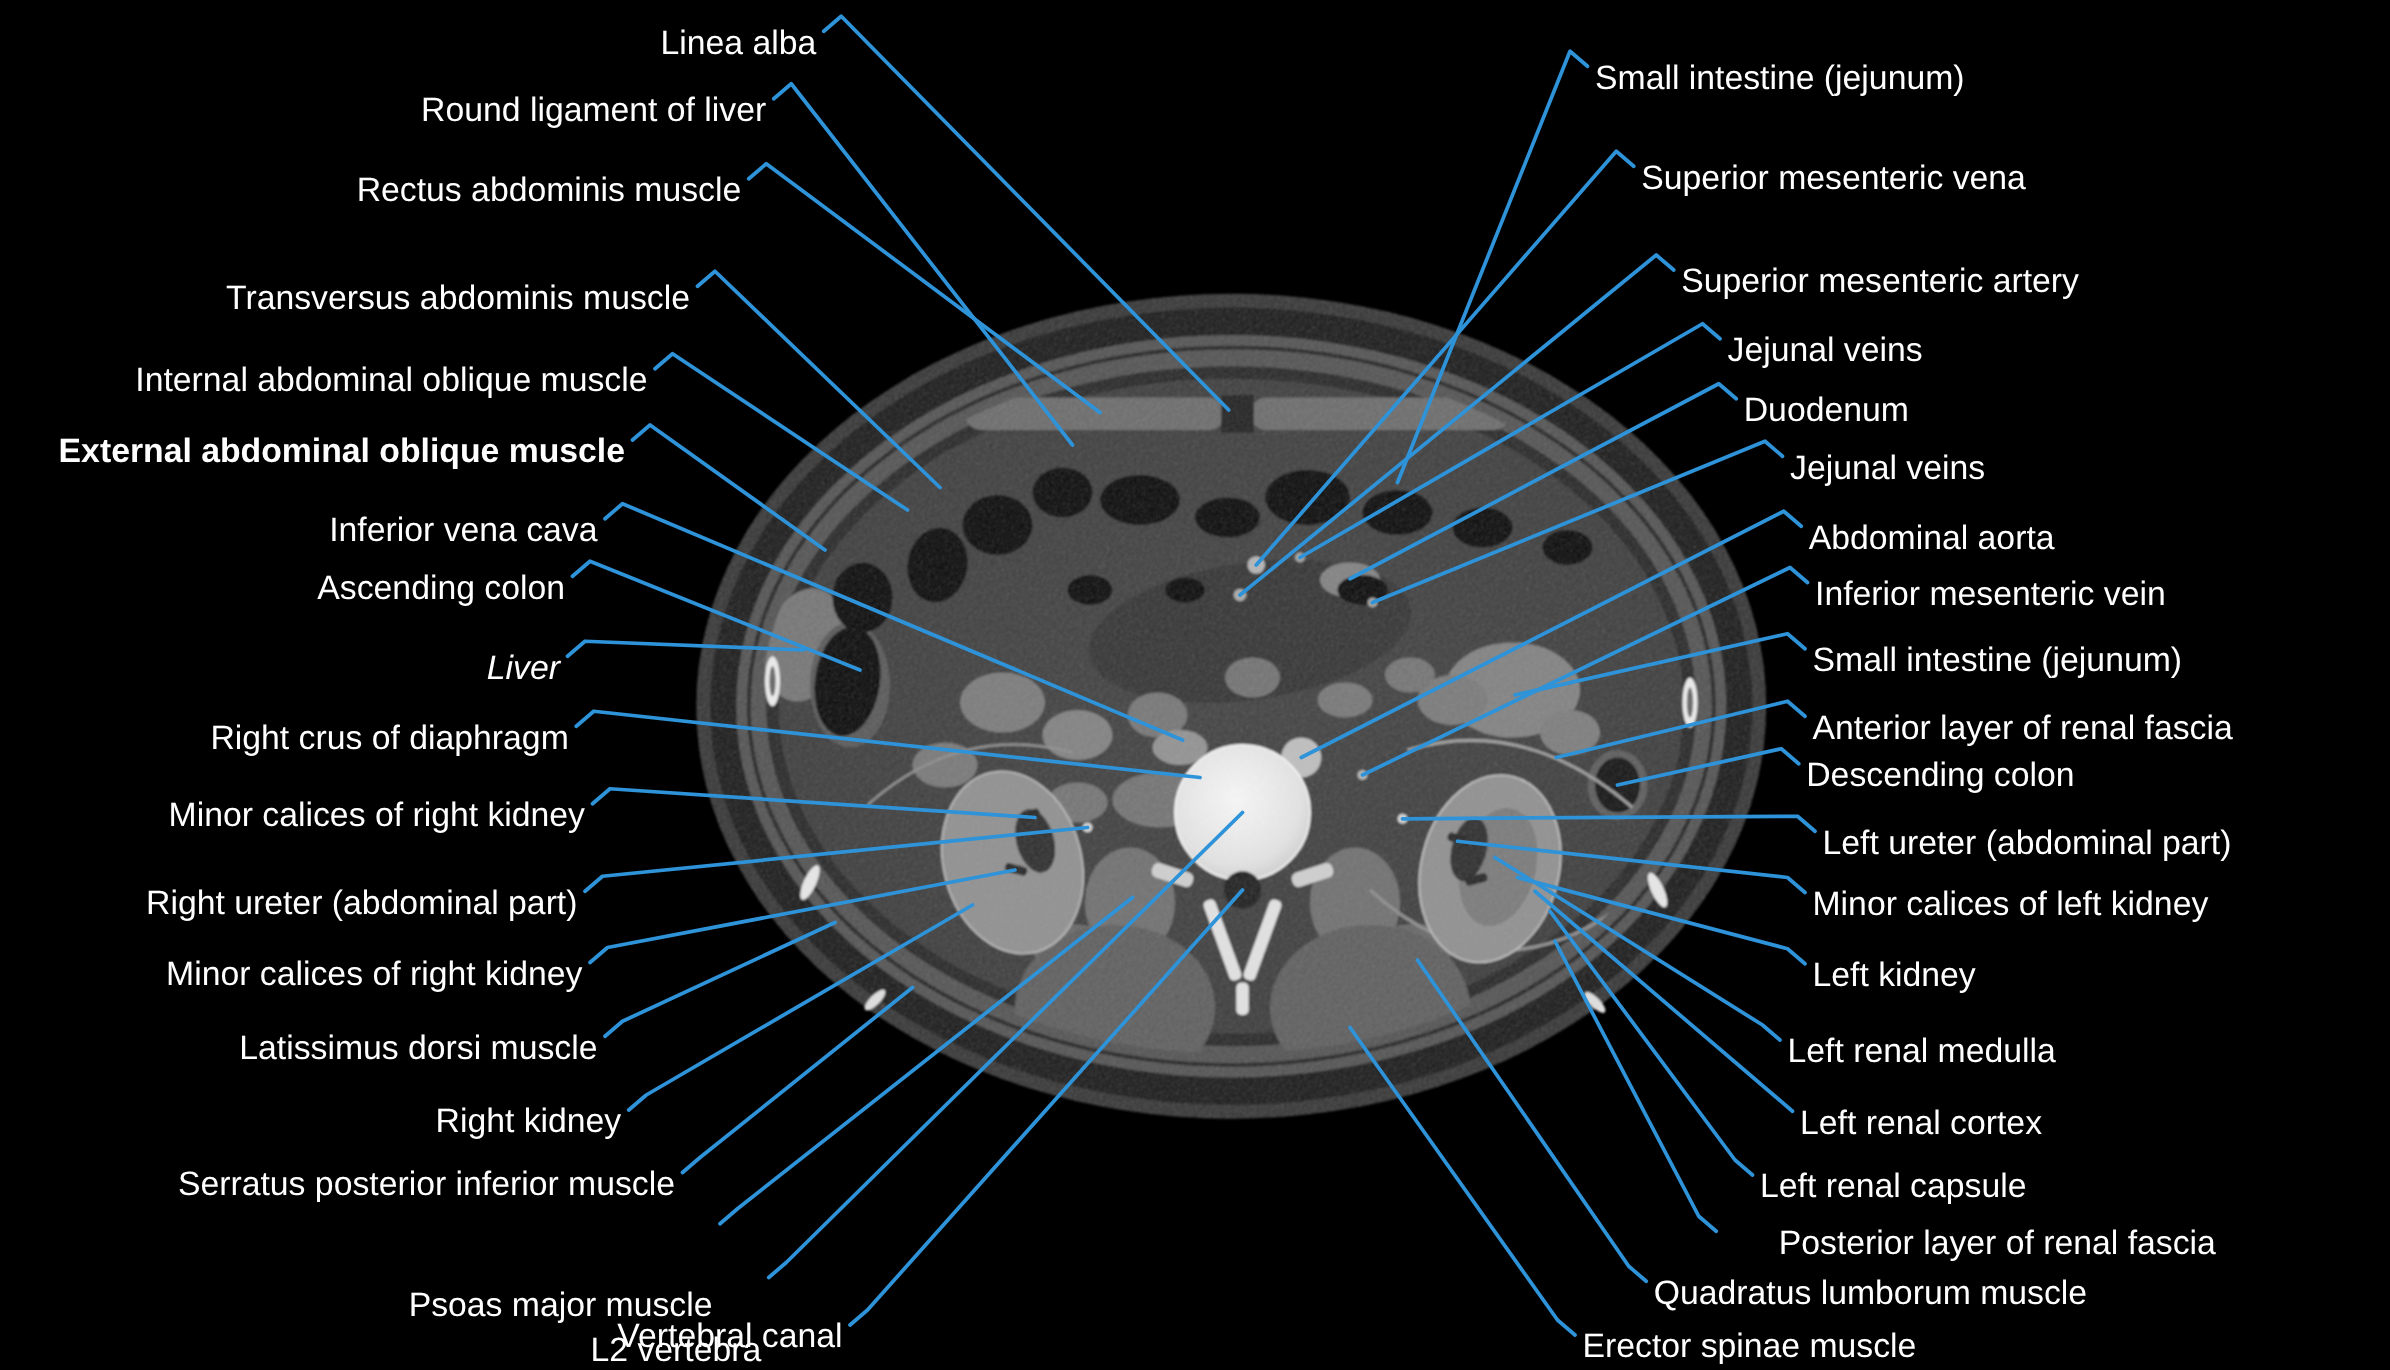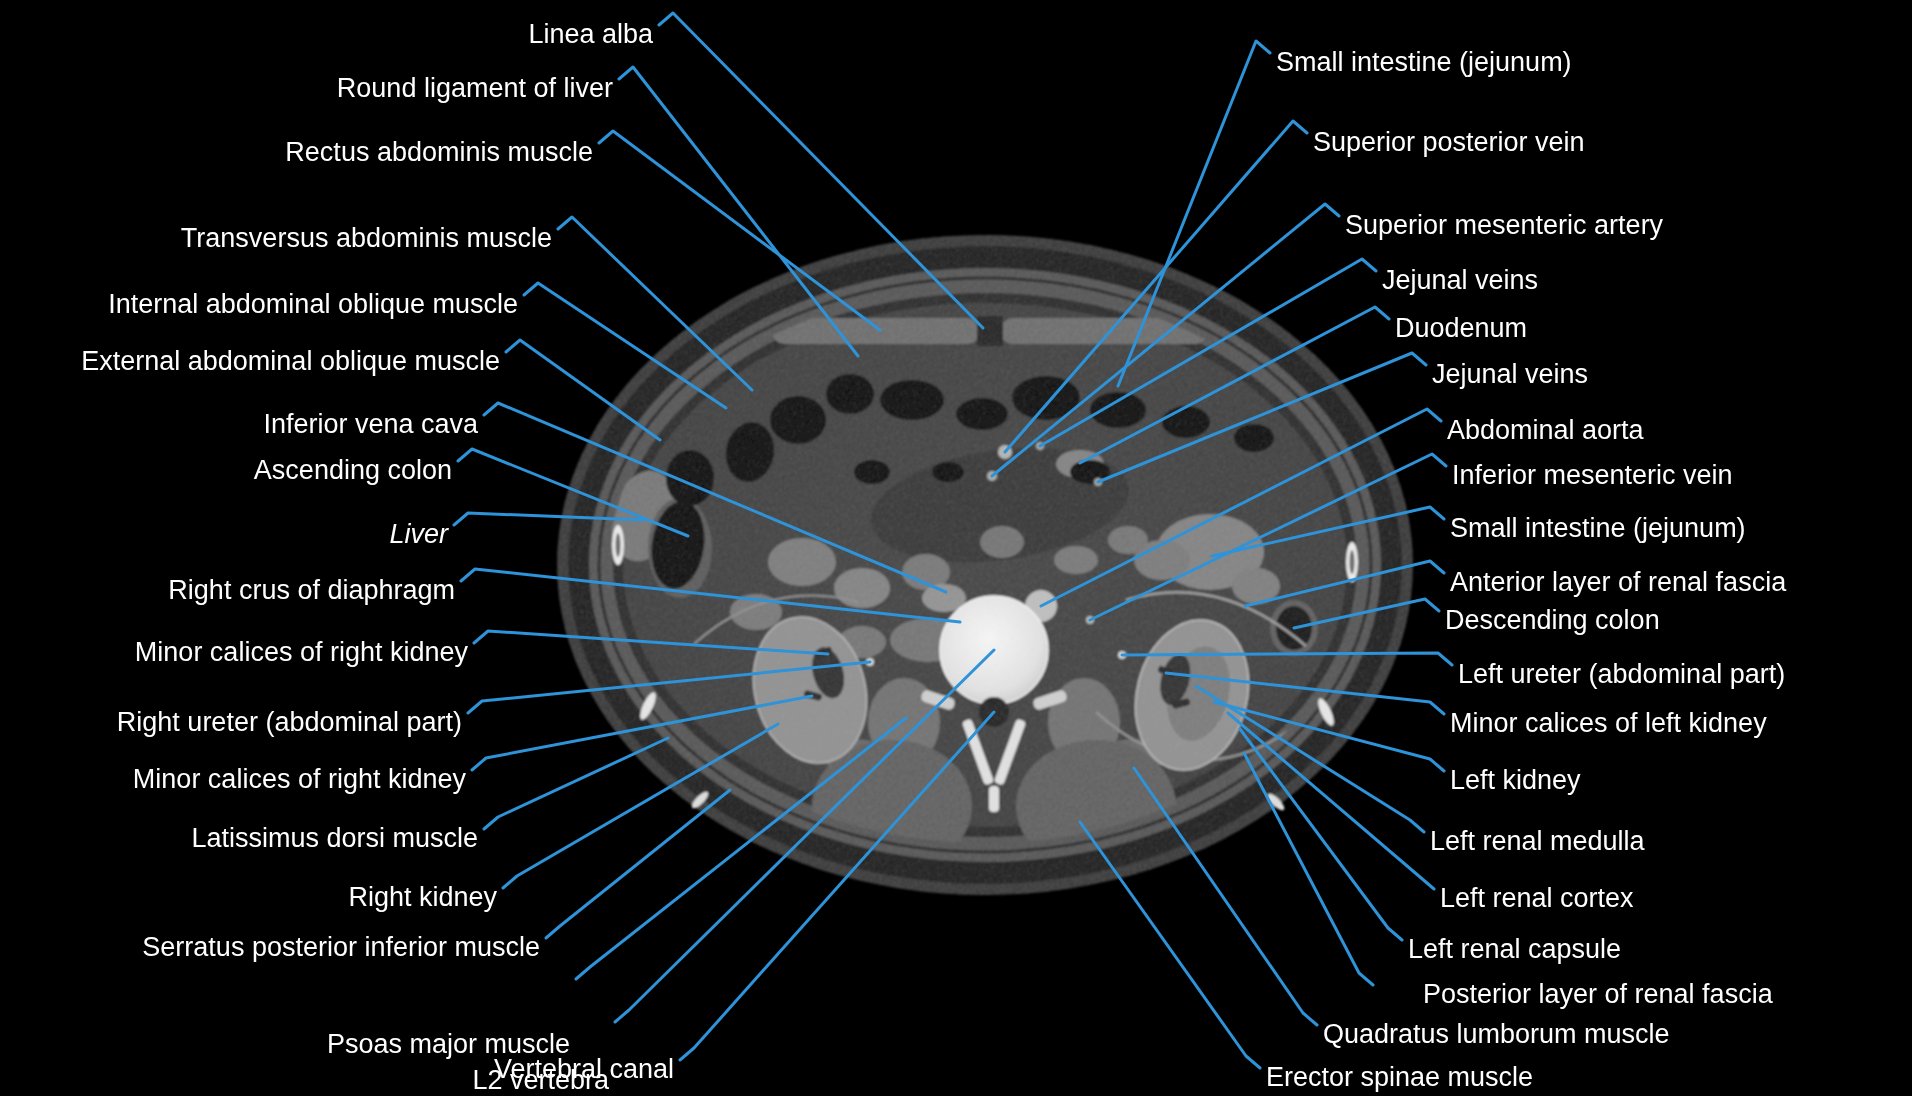--- a/index.html
+++ b/index.html
@@ -197,36 +197,36 @@
       <polyline points="1317,1025 1303,1013 1134,768" stroke="#2e93d8"></polyline>
       <polyline points="1260,1068 1246,1056 1080,822" stroke="#2e93d8"></polyline>
     </svg>
 
   <div id="labels">
       <div class="label left" style="top: 34px; right: 1259px;">Linea alba</div>
       <div class="label left" style="top: 88px; right: 1299px;">Round ligament of liver</div>
       <div class="label left" style="top: 152px; right: 1319px;">Rectus abdominis muscle</div>
       <div class="label left" style="top: 238px; right: 1360px;">Transversus abdominis muscle</div>
       <div class="label left" style="top: 304px; right: 1394px;">Internal abdominal oblique muscle</div>
-      <div class="label left" style="top: 361px; right: 1412px;">External abdominal oblique muscle</div>
+      <div class="label left" style="top: 361px; right: 1412px; font-weight: bold;">External abdominal oblique muscle</div>
       <div class="label left" style="top: 424px; right: 1434px;">Inferior vena cava</div>
       <div class="label left" style="top: 470px; right: 1460px;">Ascending colon</div>
       <div class="label left" style="top: 534px; right: 1464px; font-style: italic;">Liver</div>
       <div class="label left" style="top: 590px; right: 1457px;">Right crus of diaphragm</div>
       <div class="label left" style="top: 652px; right: 1444px;">Minor calices of right kidney</div>
       <div class="label left" style="top: 722px; right: 1450px;">Right ureter (abdominal part)</div>
       <div class="label left" style="top: 779px; right: 1446px;">Minor calices of right kidney</div>
       <div class="label left" style="top: 838px; right: 1434px;">Latissimus dorsi muscle</div>
       <div class="label left" style="top: 897px; right: 1415px;">Right kidney</div>
       <div class="label left" style="top: 947px; right: 1372px;">Serratus posterior inferior muscle</div>
       <div class="label left" style="top: 1044px; right: 1342px;">Psoas major muscle</div>
       <div class="label left" style="top: 1080px; right: 1303px;">L2 vertebra</div>
       <div class="label left" style="top: 1069px; right: 1238px;">Vertebral canal</div>
       <div class="label right" style="top: 62px; left: 1276px;">Small intestine (jejunum)</div>
-      <div class="label right" style="top: 142px; left: 1313px;">Superior posterior vein</div>
+      <div class="label right" style="top: 142px; left: 1313px;">Superior mesenteric vena</div>
       <div class="label right" style="top: 225px; left: 1345px;">Superior mesenteric artery</div>
       <div class="label right" style="top: 280px; left: 1382px;">Jejunal veins</div>
       <div class="label right" style="top: 328px; left: 1395px;">Duodenum</div>
       <div class="label right" style="top: 374px; left: 1432px;">Jejunal veins</div>
       <div class="label right" style="top: 430px; left: 1447px;">Abdominal aorta</div>
       <div class="label right" style="top: 475px; left: 1452px;">Inferior mesenteric vein</div>
       <div class="label right" style="top: 528px; left: 1450px;">Small intestine (jejunum)</div>
       <div class="label right" style="top: 582px; left: 1450px;">Anterior layer of renal fascia</div>
       <div class="label right" style="top: 620px; left: 1445px;">Descending colon</div>
       <div class="label right" style="top: 674px; left: 1458px;">Left ureter (abdominal part)</div>

